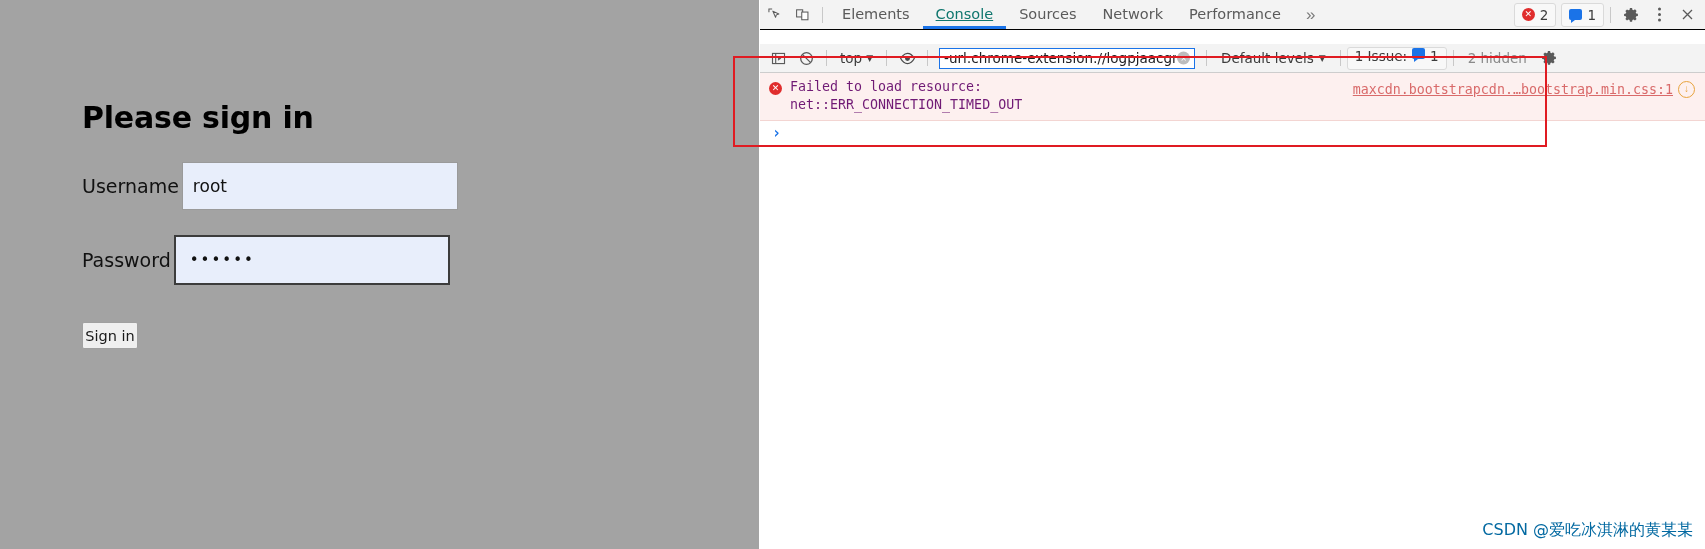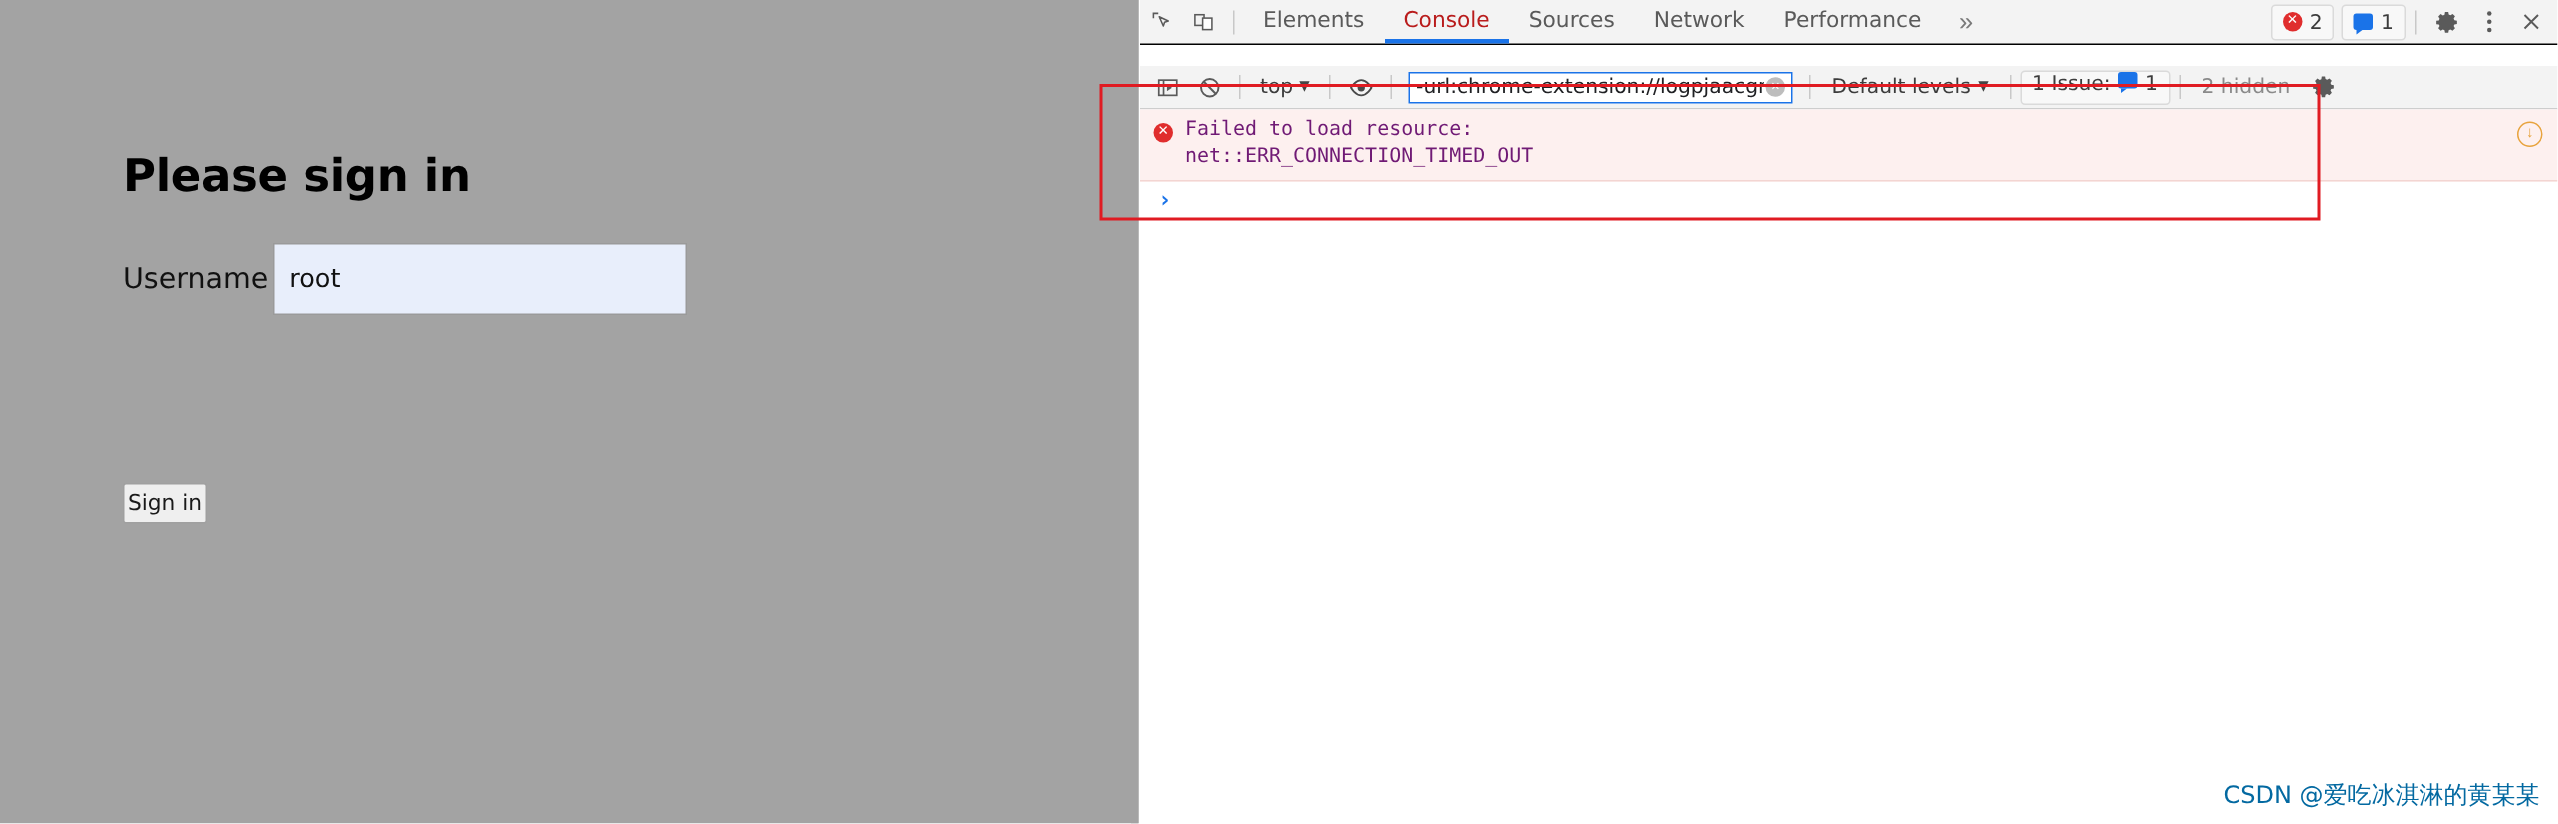--- a/index.html
+++ b/index.html
@@ -121,22 +121,23 @@
     color: #5a5a5a;
     padding: 0 13px;
     line-height: 29px;
     height: 29px;
     white-space: nowrap;
     cursor: default;
     font-family: "DejaVu Sans", sans-serif;
     flex: 0 0 auto;
   }
   .dt-tab.active {
-    color: #b91c1c;
+    color: #0f766e;
     box-shadow: inset 0 -3px 0 #1a73e8;
+    text-decoration: underline;
   }
   #dt-more-tabs {
     font-size: 17px;
     color: #7a7a7a;
     padding: 0 12px;
     line-height: 29px;
     cursor: default;
     flex: 0 0 auto;
   }
   #dt-tabbar-right {
@@ -364,20 +365,24 @@
 
 <div id="page-pane">
 
   <div id="signin-title">Please sign in</div>
 
   <div class="field-row" id="username-row">
     <span class="field-label">Username</span>
     <input class="text-input" id="username-input" type="text" value="root" style="">
   </div>
 
+  <div class="field-row" id="password-row">
+    <span class="field-label">Password</span>
+    <input class="text-input" id="password-input" type="text" value="••••••" style="">
+  </div>
 
   <button id="signin-button">Sign in</button>
 </div>
 
 <div id="devtools">
 
   <div id="dt-tabbar">
     <div class="tb-icon-btn">
       <svg width="15" height="15" viewBox="0 0 16 16">
         <path d="M1.5 1.5h4v1.1h-2.9v2.9h-1.1z" fill="#5a5a5a"></path>
@@ -482,20 +487,21 @@
         <path d="M6.9 1h2.2l.3 1.7 1.1.5 1.5-.9 1.6 1.6-.9 1.5.5 1.1 1.7.3v2.2l-1.7.3-.5 1.1.9 1.5-1.6 1.6-1.5-.9-1.1.5-.3 1.7H6.9l-.3-1.7-1.1-.5-1.5.9-1.6-1.6.9-1.5-.5-1.1L1.1 9.1V6.9l1.7-.3.5-1.1-.9-1.5 1.6-1.6 1.5.9 1.1-.5z" fill="#5a5a5a"></path>
       </svg>
     </div>
   </div>
 
   <div id="console-body">
     <div id="error-row">
       <span id="error-icon">✕</span>
       <div id="error-text">Failed to load resource:
 net::ERR_CONNECTION_TIMED_OUT</div>
+      <span id="error-source">maxcdn.bootstrapcdn.…bootstrap.min.css:1</span>
       <span id="error-expand-icon">↓</span>
     </div>
     <div id="prompt-row">
       <span id="prompt-caret">›</span>
     </div>
   </div>
 </div>
 
 <div id="annotation-rect"></div>
 

